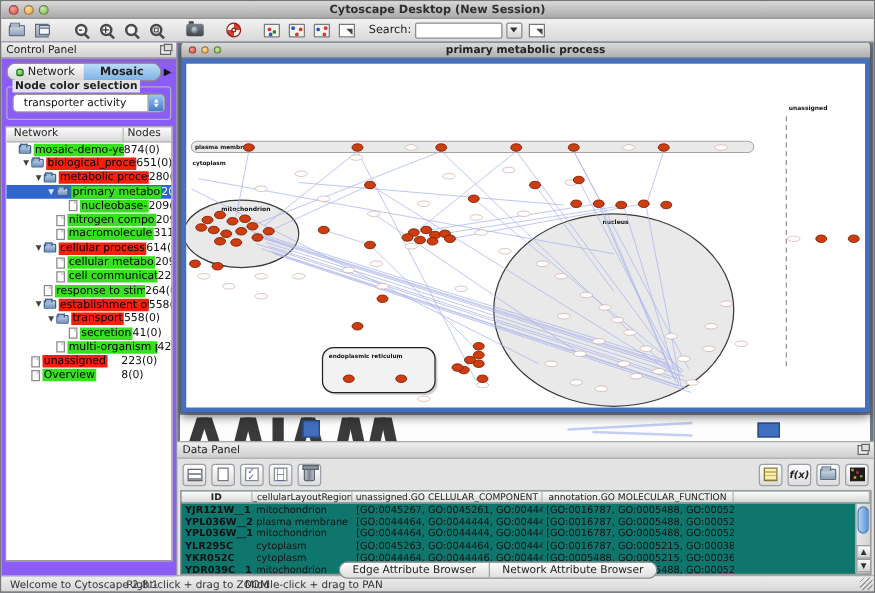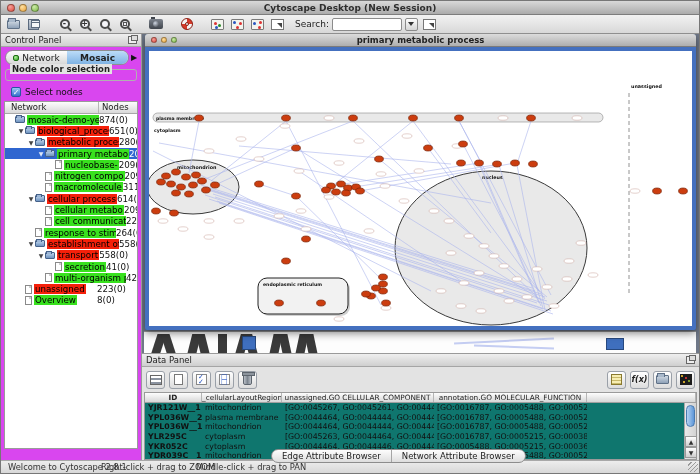--- a/index.html
+++ b/index.html
@@ -39,21 +39,21 @@
   .ico-import { width:13px; height:11px; background:#fff; border:1px solid #777; position:relative; }
   .ico-import:after { content:""; position:absolute; right:1px; bottom:1px; width:0; height:0; border-left:5px solid transparent; border-top:5px solid #444; }
   .search-wrap { display:flex; align-items:center; gap:3px; margin-left:6px; }
   .search-label { font-size:9px; color:#222; }
   .search-box { width:70px; height:13px; background:#fff; border:1px solid #8b8b8b; border-radius:2px; font-size:8px; padding:0 2px; font-family:inherit; }
   .search-drop { width:13px; height:13px; background:linear-gradient(#fdfdfd,#d5d5d5); border:1px solid #8b8b8b; border-radius:2px; display:flex; align-items:center; justify-content:center; }
   .search-drop .tri { width:0; height:0; border-left:3px solid transparent; border-right:3px solid transparent; border-top:4px solid #333; }
 
   
   .main { display:flex; height:428px; }
-  .cpanel { width:141px; background:#d946ef; border-right:1px solid #9a9a9a; position:relative; }
+  .cpanel { width:141px; background:#8b5cf6; border-right:1px solid #9a9a9a; position:relative; }
   .phead { height:13px; background:linear-gradient(#efefef,#cfcfcf); border-bottom:1px solid #a5a5a5; display:flex; align-items:center; padding:0 4px; font-size:8.5px; color:#222; }
   .phead .spacer { flex:1; }
   .float-ico { width:9px; height:8px; border:1px solid #666; background:#eee; position:relative; }
   .float-ico:before { content:""; position:absolute; right:-2px; top:-2px; width:5px; height:4px; border:1px solid #666; background:#ddd; }
 
   .cp-tabs { display:flex; align-items:center; margin:3px 2px 0 4px; }
   .tabcapsule { display:flex; flex:1; border:1px solid #8d8d8d; border-radius:8px; overflow:hidden; height:15px; background:linear-gradient(#fdfdfd,#d8d8d8); }
   .cptab { flex:1; display:flex; align-items:center; justify-content:center; gap:3px; font-size:9px; color:#222; }
   .cptab.sel { background:linear-gradient(#bcdcf8,#7fb3e4); font-weight:bold; }
   .cptab .gdot { width:6px; height:6px; background:radial-gradient(circle at 35% 30%,#aef09a,#2f9e1f); border:1px solid #1d6e12; border-radius:2px; }
@@ -236,20 +236,27 @@
             <span>Network</span>
           </div>
           <div class="cptab sel">
             <span>Mosaic</span>
           </div>
         </div>
         <div class="tab-arrow">▶</div>
       </div>
       <div class="fieldset">
         <span class="legend">Node color selection</span>
+        <div class="combo">
+          <span class="combo-text">transporter activity</span>
+          <span class="combo-btn">
+              <span class="up"></span>
+              <span class="dn"></span>
+            </span>
+        </div>
       </div>
       <div class="checkrow">
         <span class="checkbox">✓</span>
         <span>Select nodes</span>
       </div>
       <div class="treebox">
         <div class="treehdr">
           <div class="c1">Network</div>
           <div class="c2">Nodes</div>
         </div>

